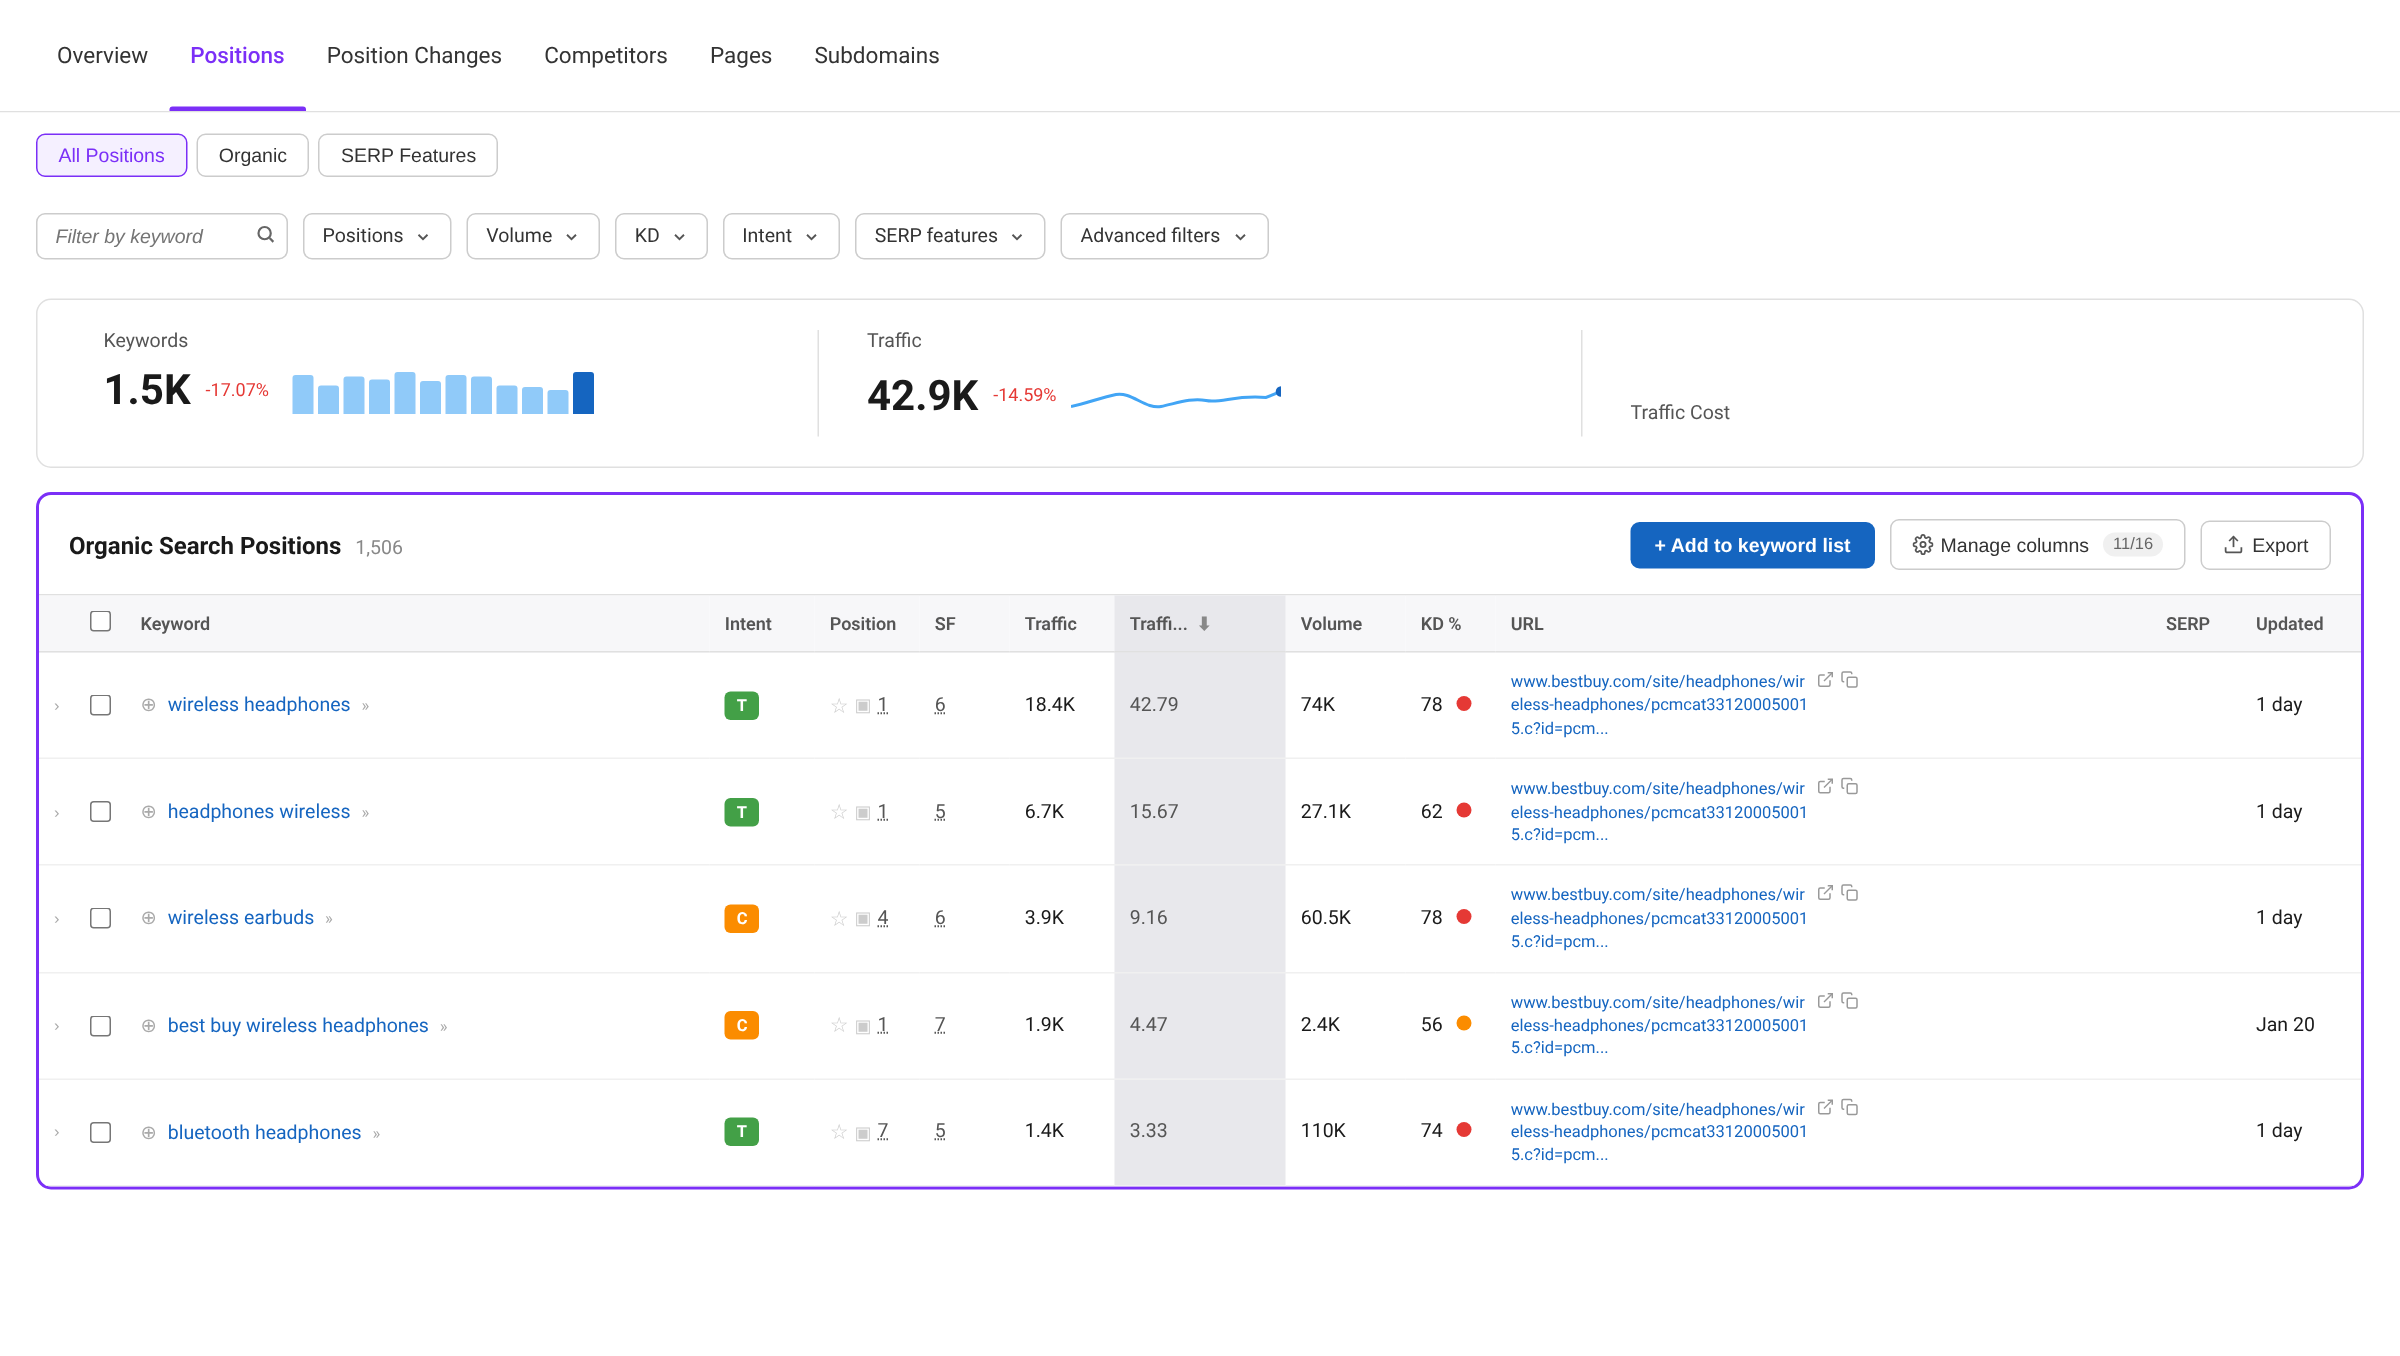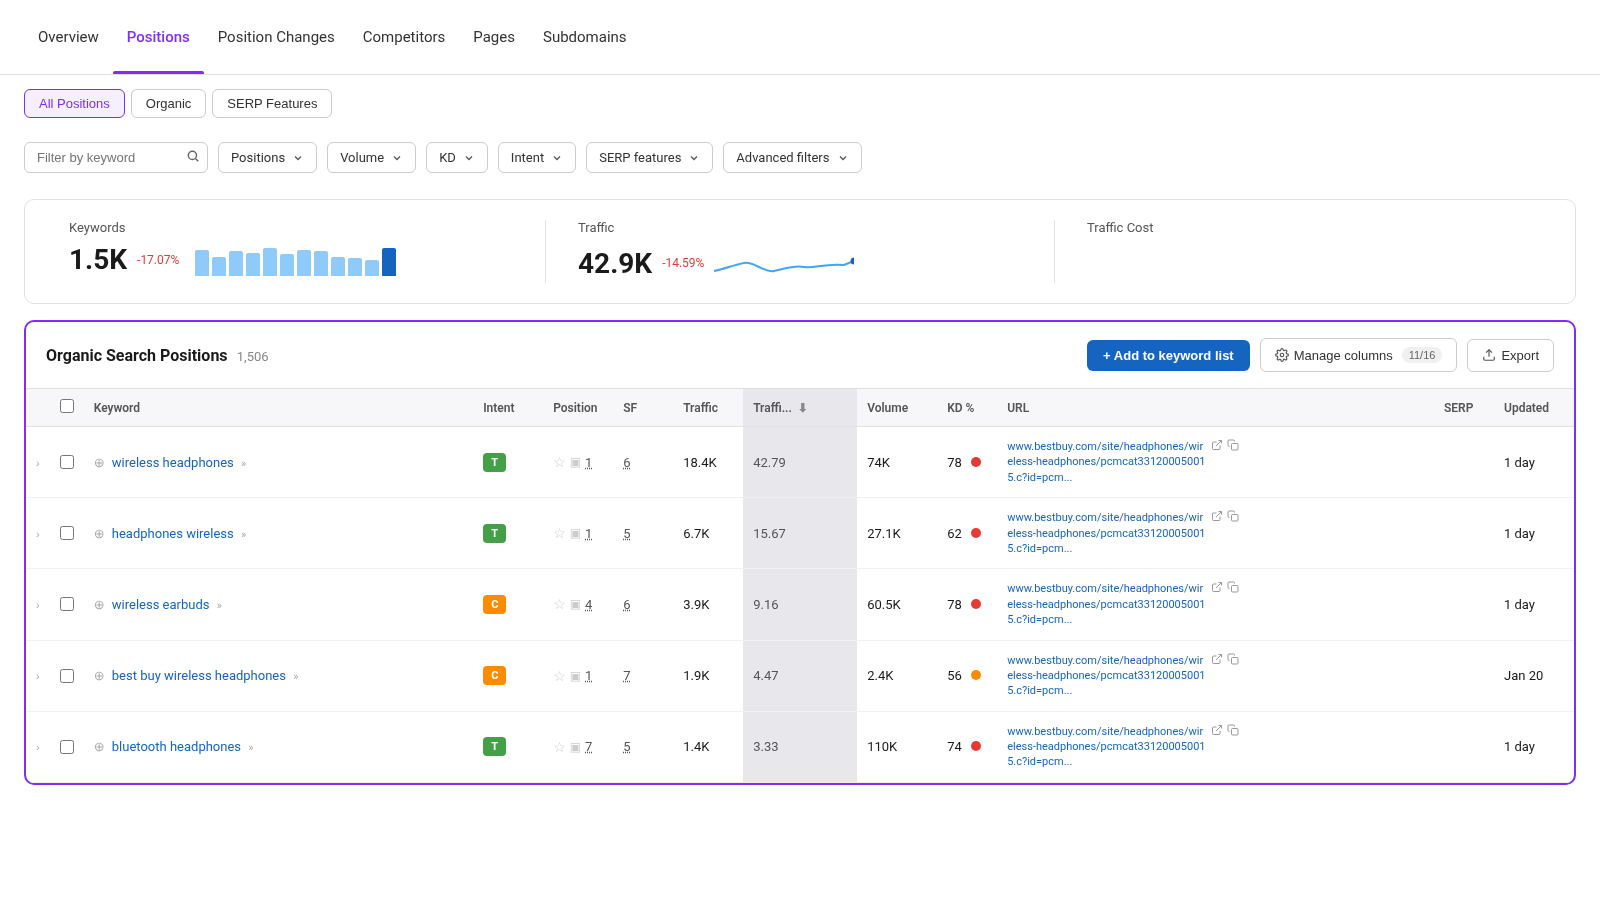--- a/index.html
+++ b/index.html
@@ -14,29 +14,29 @@
     .nav-item.active::after { content: ''; position: absolute; bottom: 0; left: 0; right: 0; height: 3px; background: #7b2ff7; border-radius: 2px 2px 0 0; }
     
     
     .sub-tabs { display: flex; align-items: center; padding: 14px 24px; gap: 6px; background: #fff; }
     .sub-tab { padding: 6px 14px; border-radius: 6px; border: 1px solid #ccc; font-size: 13px; cursor: pointer; background: #fff; color: #333; }
     .sub-tab.active { border-color: #7b2ff7; color: #7b2ff7; background: #f5f0ff; }
     
     
     .filter-bar { display: flex; align-items: center; padding: 10px 24px; gap: 10px; background: #fff; }
     .filter-input-wrap { position: relative; display: flex; align-items: center; }
-    .filter-input { border: 1px solid #ccc; border-radius: 6px; padding: 7px 36px 7px 12px; font-size: 13px; color: #a16207; width: 184px; outline: none; }
+    .filter-input { border: 1px solid #ccc; border-radius: 6px; padding: 7px 36px 7px 12px; font-size: 13px; color: #a16207; width: 168px; outline: none; font-style: italic; }
     .search-btn { position: absolute; right: 8px; background: none; border: none; cursor: pointer; color: #666; }
     .filter-dropdown { display: flex; align-items: center; gap: 5px; padding: 7px 12px; border: 1px solid #ccc; border-radius: 6px; cursor: pointer; font-size: 13px; color: #333; background: #fff; white-space: nowrap; }
     .filter-dropdown svg { margin-left: 2px; }
     
     
     .stats-card { margin: 16px 24px; background: #fff; border: 1px solid #e0e0e0; border-radius: 10px; display: flex; padding: 20px 12px; }
     .stat-section { flex: 1; padding: 0 32px; border-right: 1px solid #e0e0e0; }
-    .stat-section:last-child { border-right: none; }
+    .stat-section:last-child { border-right: none; margin-top: 48px; }
     .stat-label { font-size: 13px; color: #555; margin-bottom: 8px; }
     .stat-value-row { display: flex; align-items: center; gap: 10px; }
     .stat-value { font-size: 28px; font-weight: 700; color: #1a1a1a; }
     .stat-change.negative { color: #e53935; font-size: 12px; }
     .stat-bar-chart { display: flex; align-items: flex-end; gap: 3px; height: 32px; margin-left: 6px; }
     .bar { background: #90caf9; border-radius: 2px 2px 0 0; width: 14px; }
     .bar.accent { background: #1565c0; }
     .sparkline { width: 140px; height: 40px; }
     
     

